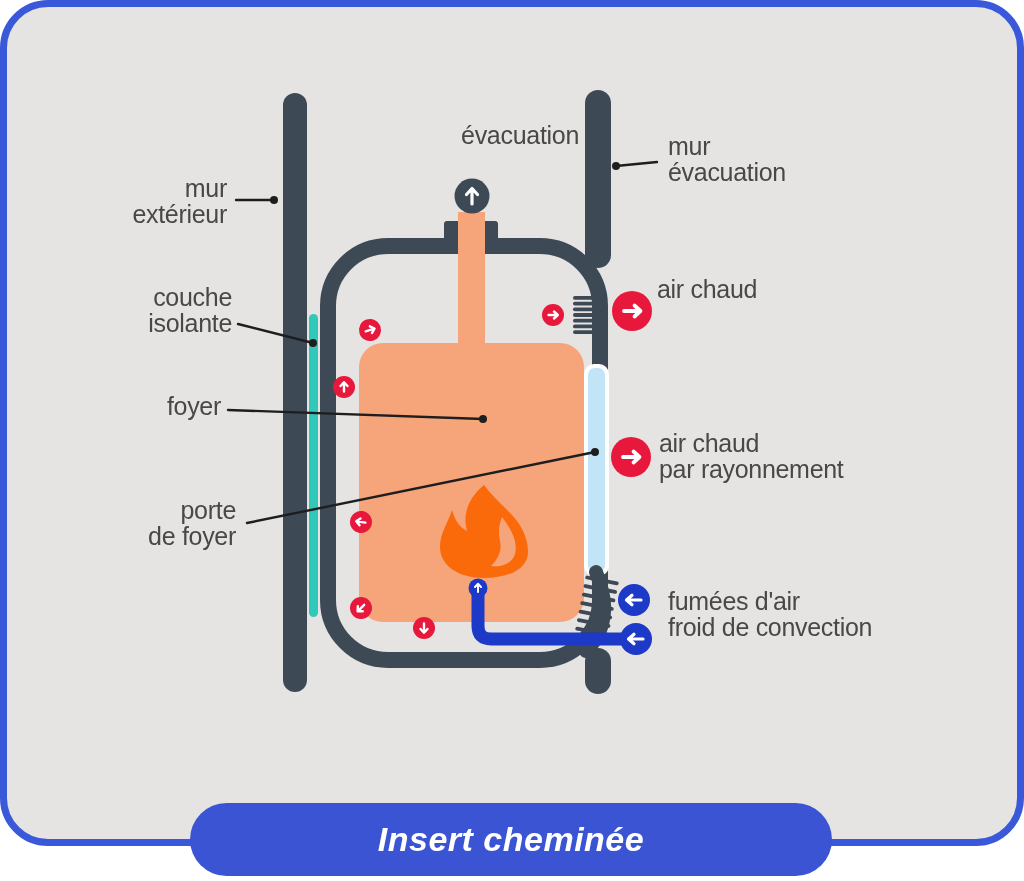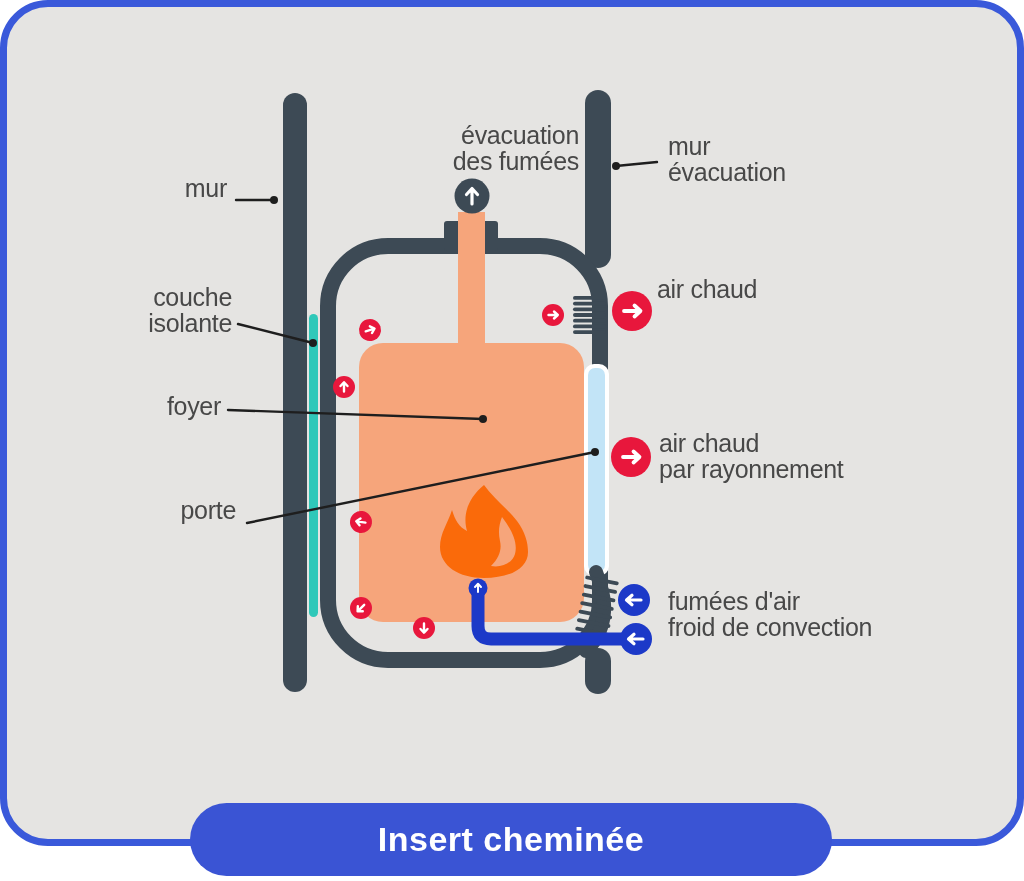--- a/index.html
+++ b/index.html
@@ -15,21 +15,21 @@
   svg.diagram { position:absolute; left:0; top:0; }
   .label {
     position:absolute; color:#484848; font-size:25px; line-height:26px;
     letter-spacing:-0.3px; white-space:nowrap;
   }
   .label.r { text-align:right; }
   .label.c { text-align:right; }
   .pill {
     position:absolute; left:190px; top:803px; width:642px; height:73px;
     background:#3A54D4; border-radius:37px;
-    display:flex; align-items:center; justify-content:center;
+    display:flex; align-items:center; justify-content:center;font-style:italic;
   }
   .pill span {
     color:#ffffff; font-size:34px; font-weight:bold; letter-spacing:0.5px;
   }
   
   .slate { fill:#3D4A55; }
   .orange { fill:#F6A57B; }
   .teal { fill:#2FC8B9; }
   .glass { fill:#C2E4F7; }
   .red { fill:#E8173C; }
@@ -165,43 +165,44 @@
         <circle class="leaddot" cx="313" cy="343" r="4"></circle>
       <line class="leadln" x1="228" y1="410" x2="483" y2="419"></line>
         <circle class="leaddot" cx="483" cy="419" r="4"></circle>
       <line class="leadln" x1="247" y1="523" x2="595" y2="452"></line>
         <circle class="leaddot" cx="595" cy="452" r="4"></circle>
     </g>
   </svg>
 
   <div class="label c" style="left:359px;top:122px;width:220px">
     <div>évacuation</div>
-    <div>des fumées</div>
   </div>
 
   <div class="label r" style="right:797px;top:175px;width:180px">
     <div>mur</div>
+    <div>extérieur</div>
   </div>
 
   <div class="label" style="left:668px;top:133px">
     <div>mur</div>
     <div>évacuation</div>
   </div>
 
   <div class="label r" style="right:792px;top:284px;width:180px">
     <div>couche</div>
     <div>isolante</div>
   </div>
 
   <div class="label r" style="right:803px;top:393px;width:160px">
     <div>foyer</div>
   </div>
 
   <div class="label r" style="right:788px;top:497px;width:180px">
     <div>porte</div>
+    <div>de foyer</div>
   </div>
 
   <div class="label" style="left:657px;top:276px">
     <div>air chaud</div>
   </div>
 
   <div class="label" style="left:659px;top:430px">
     <div>air chaud</div>
     <div>par rayonnement</div>
   </div>

